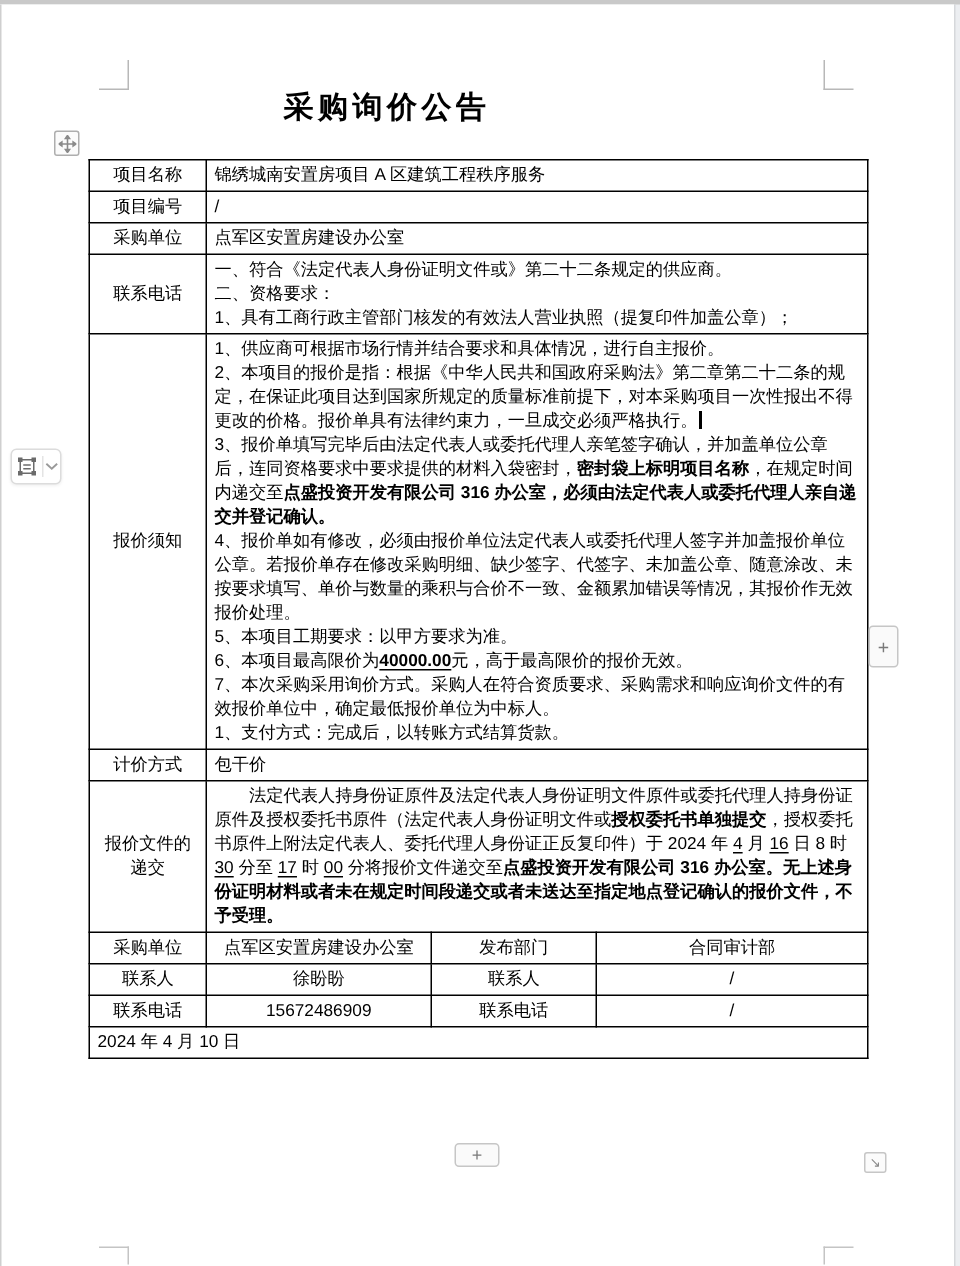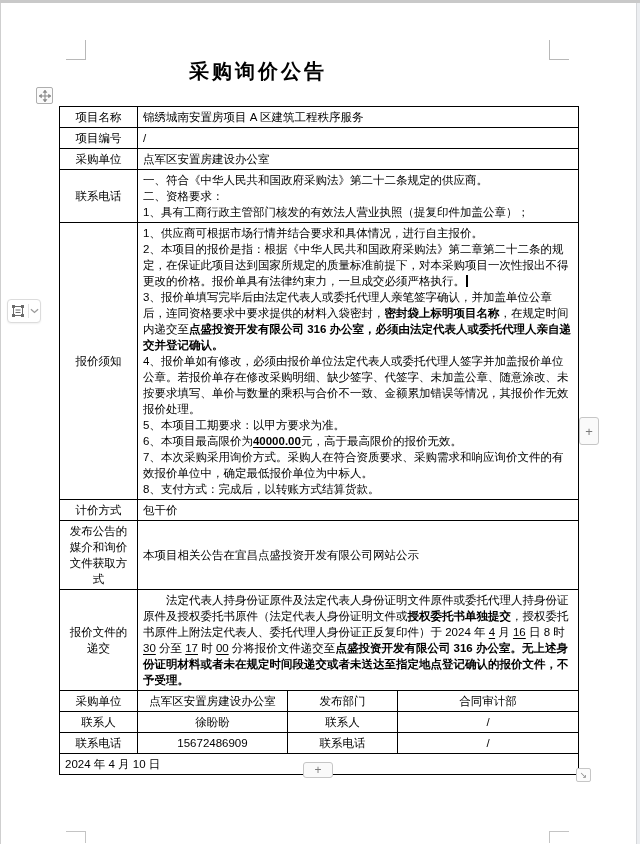--- a/index.html
+++ b/index.html
@@ -145,45 +145,41 @@
     <td class="lbl">项目编号</td>
     <td colspan="3">/</td>
   </tr>
   <tr class="simple">
     <td class="lbl">采购单位</td>
     <td colspan="3">点军区安置房建设办公室</td>
   </tr>
   <tr>
     <td class="lbl">联系电话</td>
     <td colspan="3">
-          <div class="para"><span>一、符合《中华人民共和国政府采购法》第二十二条规定的供应商。</span></div>
+          <div class="para"><span>一、符合《法定代表人身份证明文件或》第二十二条规定的供应商。</span></div>
           <div class="para"><span>二、资格要求：</span></div>
           <div class="para"><span>1、具有工商行政主管部门核发的有效法人营业执照（提复印件加盖公章）；</span></div>
         </td>
   </tr>
   <tr>
     <td class="lbl">报价须知</td>
     <td colspan="3">
           <div class="para"><span>1、供应商可根据市场行情并结合要求和具体情况，进行自主报价。</span></div>
           <div class="para"><span>2、本项目的报价是指：根据《中华人民共和国政府采购法》第二章第二十二条的规定，在保证此项目达到国家所规定的质量标准前提下，对本采购项目一次性报出不得更改的价格。报价单具有法律约束力，一旦成交必须严格执行。</span><span class="caret"></span></div>
           <div class="para"><span>3、报价单填写完毕后由法定代表人或委托代理人亲笔签字确认，并加盖单位公章后，连同资格要求中要求提供的材料入袋密封，</span><span class="b">密封袋上标明项目名称</span><span>，在规定时间内递交至</span><span class="b">点盛投资开发有限公司 316 办公室，必须由法定代表人或委托代理人亲自递交并登记确认。</span></div>
           <div class="para"><span>4、报价单如有修改，必须由报价单位法定代表人或委托代理人签字并加盖报价单位公章。若报价单存在修改采购明细、缺少签字、代签字、未加盖公章、随意涂改、未按要求填写、单价与数量的乘积与合价不一致、金额累加错误等情况，其报价作无效报价处理。</span></div>
           <div class="para"><span>5、本项目工期要求：以甲方要求为准。</span></div>
           <div class="para"><span>6、本项目最高限价为</span><span class="b u">40000.00</span><span>元，高于最高限价的报价无效。</span></div>
           <div class="para"><span>7、本次采购采用询价方式。采购人在符合资质要求、采购需求和响应询价文件的有效报价单位中，确定最低报价单位为中标人。</span></div>
-          <div class="para"><span>8、支付方式：完成后，以转账方式结算货款。</span></div>
+          <div class="para"><span>1、支付方式：完成后，以转账方式结算货款。</span></div>
         </td>
   </tr>
   <tr style="height:20px">
     <td class="lbl">计价方式</td>
     <td colspan="3">包干价</td>
-  </tr>
-  <tr>
-    <td class="lbl">发布公告的媒介和询价文件获取方式</td>
-    <td colspan="3">本项目相关公告在宜昌点盛投资开发有限公司网站公示</td>
   </tr>
   <tr>
     <td class="lbl">报价文件的递交</td>
     <td colspan="3">
           <div class="para"><span>　　法定代表人持身份证原件及法定代表人身份证明文件原件或委托代理人持身份证原件及授权委托书原件（法定代表人身份证明文件或</span><span class="b">授权委托书单独提交</span><span>，授权委托书原件上附法定代表人、委托代理人身份证正反复印件）于 2024 年 </span><span class="u">4</span><span> 月 </span><span class="u">16</span><span> 日 8 时 </span><span class="u">30</span><span> 分至 </span><span class="u">17</span><span> 时 </span><span class="u">00</span><span> 分将报价文件递交至</span><span class="b">点盛投资开发有限公司 316 办公室。无上述身份证明材料或者未在规定时间段递交或者未送达至指定地点登记确认的报价文件，不予受理。</span></div>
         </td>
   </tr>
   <tr class="simple">
     <td class="lbl">采购单位</td>
     <td class="ctr">点军区安置房建设办公室</td>

